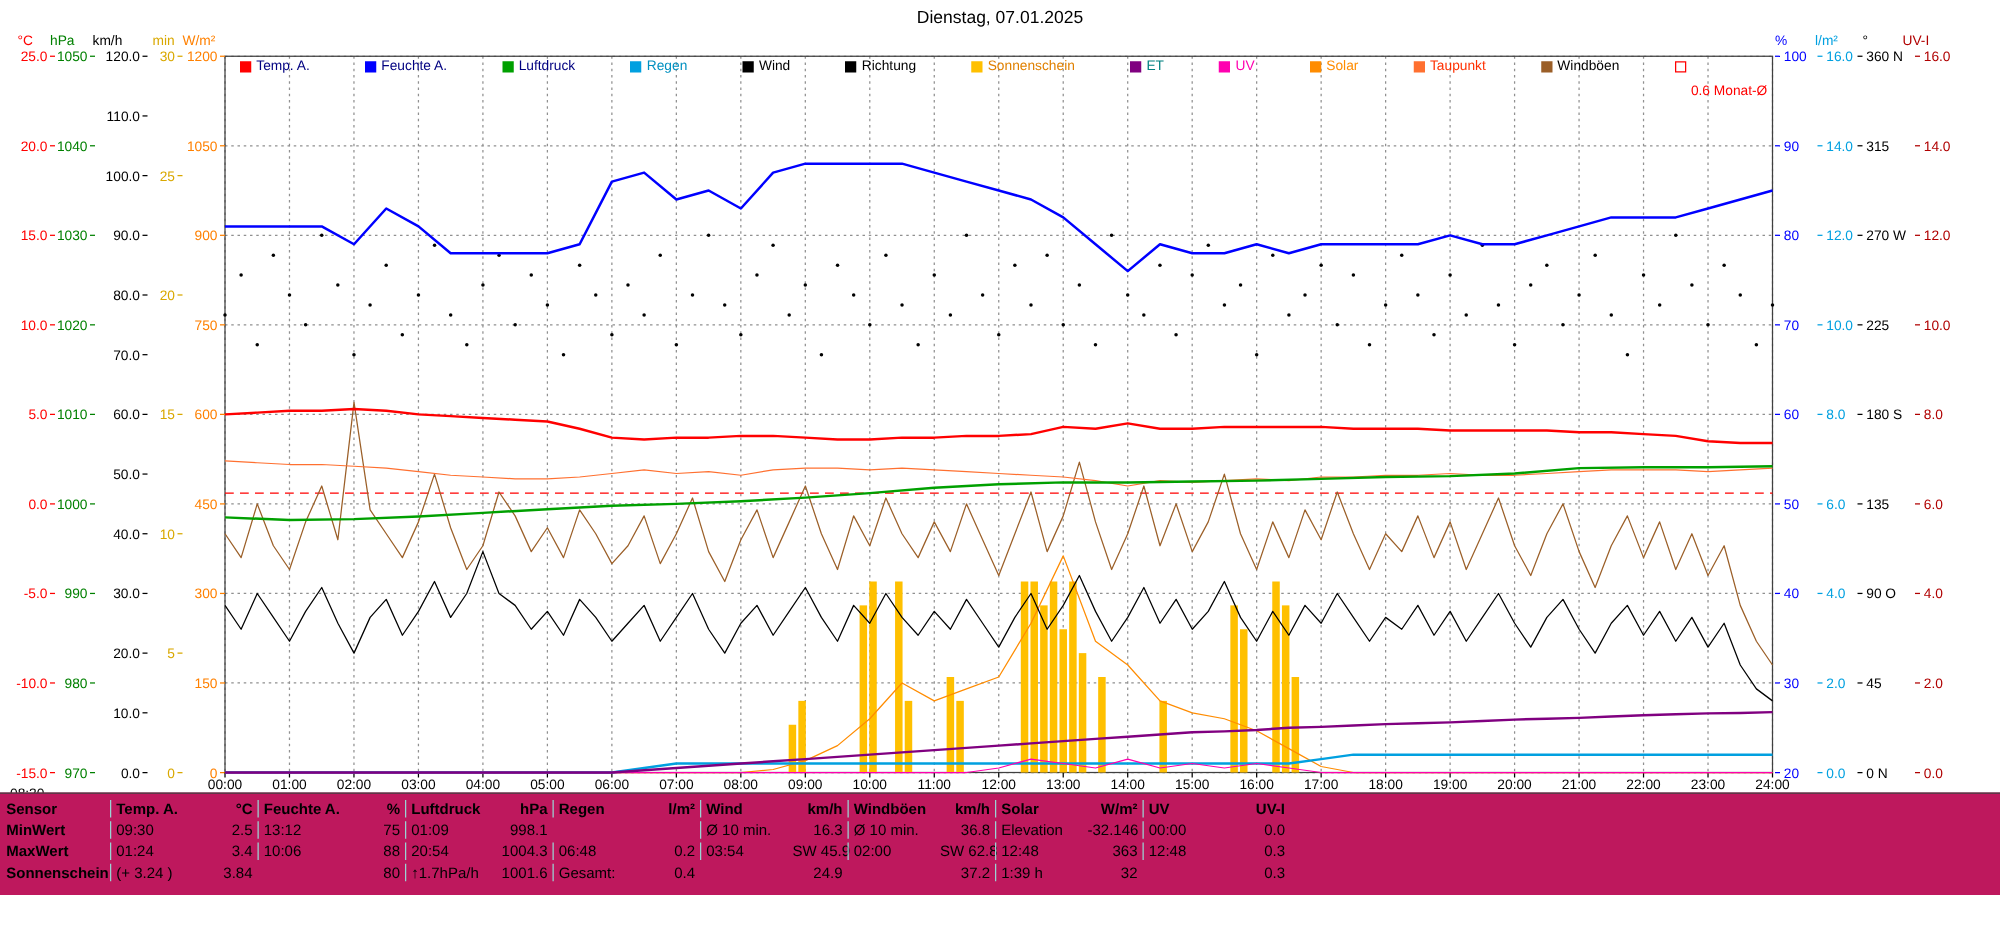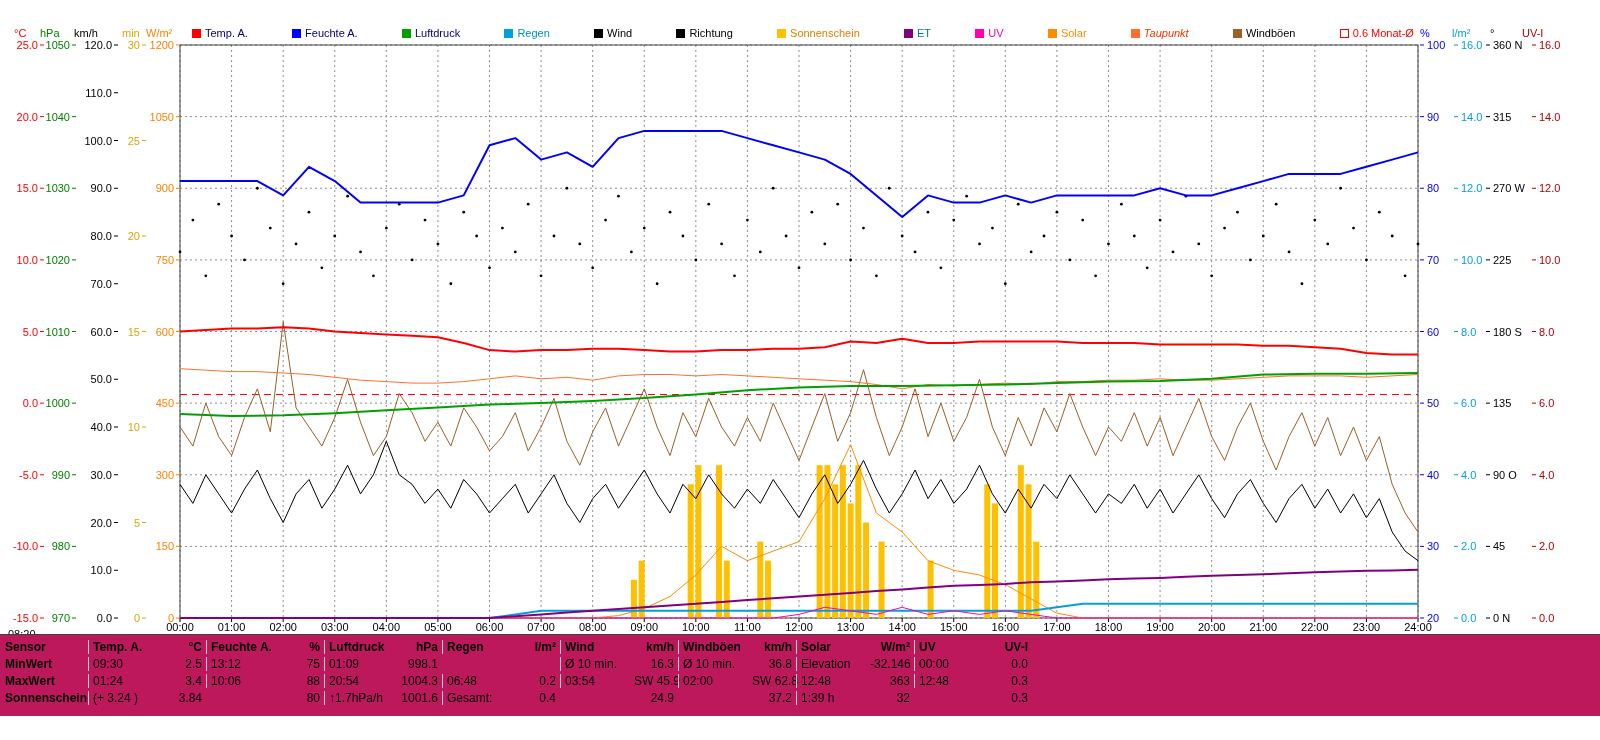--- a/index.html
+++ b/index.html
@@ -492,20 +492,21 @@
           <line x1="1051.1791666666668" y1="654.2" x2="1051.1791666666668" y2="656.5" stroke="#E8B800" stroke-width="1"></line>
           <line x1="1048.9164249668697" y1="653.262741699797" x2="1047.2900793701408" y2="654.889087296526" stroke="#E8B800" stroke-width="1"></line>
           <line x1="1047.9791666666667" y1="651" x2="1045.6791666666668" y2="651" stroke="#E8B800" stroke-width="1"></line>
           <line x1="1048.9164249668697" y1="648.737258300203" x2="1047.2900793701408" y2="647.110912703474" stroke="#E8B800" stroke-width="1"></line>
           <line x1="1051.1791666666668" y1="647.8" x2="1051.1791666666668" y2="645.5" stroke="#E8B800" stroke-width="1"></line>
           <line x1="1053.4419083664638" y1="648.737258300203" x2="1055.0682539631928" y2="647.110912703474" stroke="#E8B800" stroke-width="1"></line>
           <circle cx="1051.1791666666668" cy="651" r="2.5" fill="#FFD800" stroke="#C89800" stroke-width="0.6"></circle>
         </g>
       </g>
     </svg>
+  <div class="title">Dienstag, 07.01.2025</div>
   <div id="legend">
       <span class="unit" style="left: 14px; color: rgb(255, 0, 0);">°C</span>
       <span class="unit" style="left: 40px; color: rgb(0, 128, 0);">hPa</span>
       <span class="unit" style="left: 74px; color: rgb(0, 0, 0);">km/h</span>
       <span class="unit" style="left: 122px; color: rgb(217, 168, 0);">min</span>
       <span class="unit" style="left: 146px; color: rgb(255, 128, 0);">W/m²</span>
       <span class="unit" style="left: 1420px; color: rgb(0, 0, 255);">%</span>
       <span class="unit" style="left: 1452px; color: rgb(0, 160, 224);">l/m²</span>
       <span class="unit" style="left: 1490px; color: rgb(0, 0, 0);">°</span>
       <span class="unit" style="left: 1522px; color: rgb(176, 0, 0);">UV-I</span>
@@ -545,29 +546,29 @@
         <span class="leg-item">
           <span class="leg-swatch" style="background: rgb(255, 0, 176);"></span>
           <span style="color: rgb(255, 0, 176);">UV</span>
         </span>
         <span class="leg-item">
           <span class="leg-swatch" style="background: rgb(255, 140, 0);"></span>
           <span style="color: rgb(255, 140, 0);">Solar</span>
         </span>
         <span class="leg-item">
           <span class="leg-swatch" style="background: rgb(255, 112, 48);"></span>
-          <span style="color: rgb(255, 48, 0); font-style: italic;">Taupunkt</span>
+          <span style="color: rgb(255, 48, 0);">Taupunkt</span>
         </span>
         <span class="leg-item">
           <span class="leg-swatch" style="background: rgb(155, 95, 40);"></span>
           <span style="color: rgb(0, 0, 0);">Windböen</span>
         </span>
         <span class="leg-item">
           <span class="leg-swatch" style="border: 1px solid rgb(255, 0, 0);"></span>
-          <span style="color: rgb(255, 0, 0);">0.6 Monat-Ø</span>
+          <span style="color: rgb(255, 0, 0); margin-top: 40px;">0.6 Monat-Ø</span>
         </span>
       </div>
     </div>
   <div id="stats-table">
       <div class="trow hdr">
         <div class="tc label">Sensor</div>
         <div class="tc name">Temp. A.</div>
         <div class="tc val">°C</div>
         <div class="tc name">Feuchte A.</div>
         <div class="tc val">%</div>

